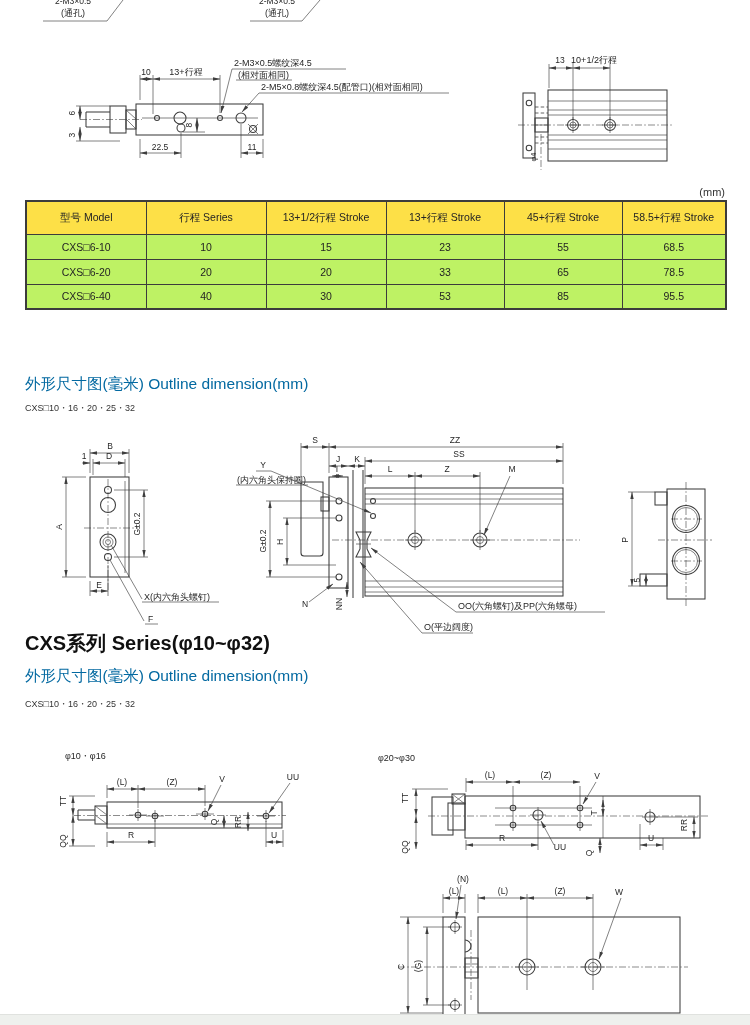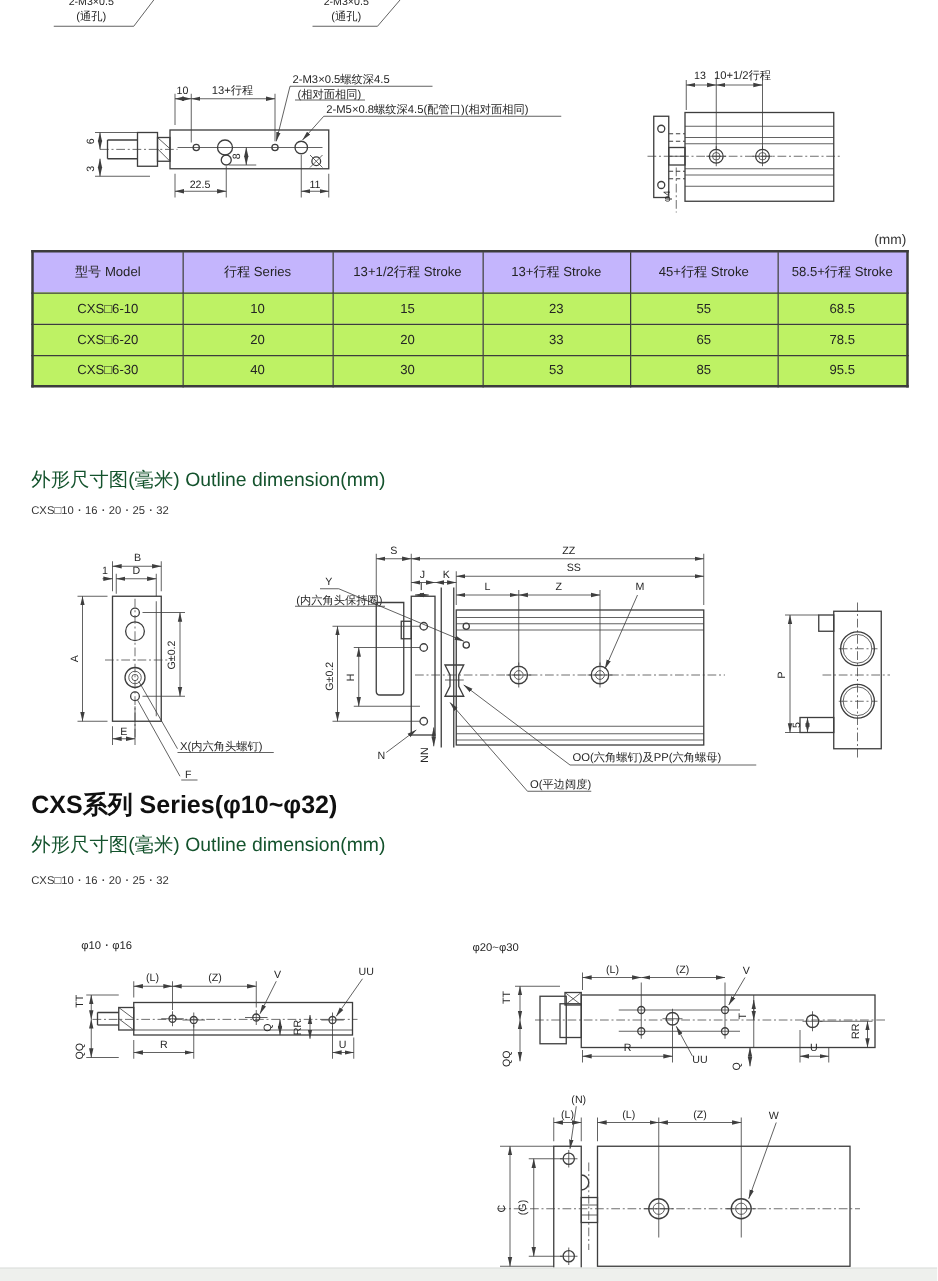--- a/index.html
+++ b/index.html
@@ -11,23 +11,23 @@
 svg text.sm{font-size:7.5px}
 .ln{stroke:#3e3e3e;stroke-width:1.05;fill:none}
 .tn{stroke:#3e3e3e;stroke-width:0.65;fill:none}
 .cl{stroke:#3e3e3e;stroke-width:0.6;fill:none;stroke-dasharray:7 2.2 1.6 2.2}
 .dsh{stroke:#3e3e3e;stroke-width:0.8;fill:none;stroke-dasharray:3.5 2.2}
 .dim{stroke:#3e3e3e;stroke-width:0.65;fill:none;marker-start:url(#ar);marker-end:url(#ar)}
 .dime{stroke:#3e3e3e;stroke-width:0.65;fill:none;marker-end:url(#ar)}
 #unit-note{position:absolute;right:25px;top:186px;font-size:11px;color:#333}
 #dim-table{position:absolute;left:25px;top:200px;width:700px;border-collapse:collapse;table-layout:fixed;font-size:10.5px;color:#242424;border:2px solid #3c3c3c}
 #dim-table th,#dim-table td{border:1px solid #3c3c3c;text-align:center;font-weight:normal;vertical-align:middle}
-#dim-table thead th{background:#c4b5fd;height:33px;border-bottom:1.5px solid #3c3c3c}
+#dim-table thead th{background:#fde047;height:33px;border-bottom:1.5px solid #3c3c3c}
 #dim-table tbody td{height:25px;background:#bef264}
-.sec-title{position:absolute;left:25px;font-size:15.5px;color:#14532d}
+.sec-title{position:absolute;left:25px;font-size:15.5px;color:#0369a1}
 .models{position:absolute;left:25px;font-size:9px;color:#343434}
 #series-heading{position:absolute;left:25px;top:630px;font-size:20px;font-weight:bold;color:#101010}
 #footer-band{position:absolute;left:0;top:1014px;width:750px;height:11px;background:#eef0ed;border-top:1px solid #e0e2df}
 </style>
 </head>
 <body>
 
 <div id="page">
 
   <svg class="layer" style="top:0" width="750" height="185" viewBox="0 0 750 185">
@@ -177,21 +177,21 @@
       </tr>
       <tr>
         <td>CXS□6-20</td>
           <td>20</td>
           <td>20</td>
           <td>33</td>
           <td>65</td>
           <td>78.5</td>
       </tr>
       <tr>
-        <td>CXS□6-30</td>
+        <td>CXS□6-40</td>
           <td>40</td>
           <td>30</td>
           <td>53</td>
           <td>85</td>
           <td>95.5</td>
       </tr>
     </tbody>
   </table>
 
   <div class="sec-title" style="top:374px">外形尺寸图(毫米) Outline dimension(mm)</div>

